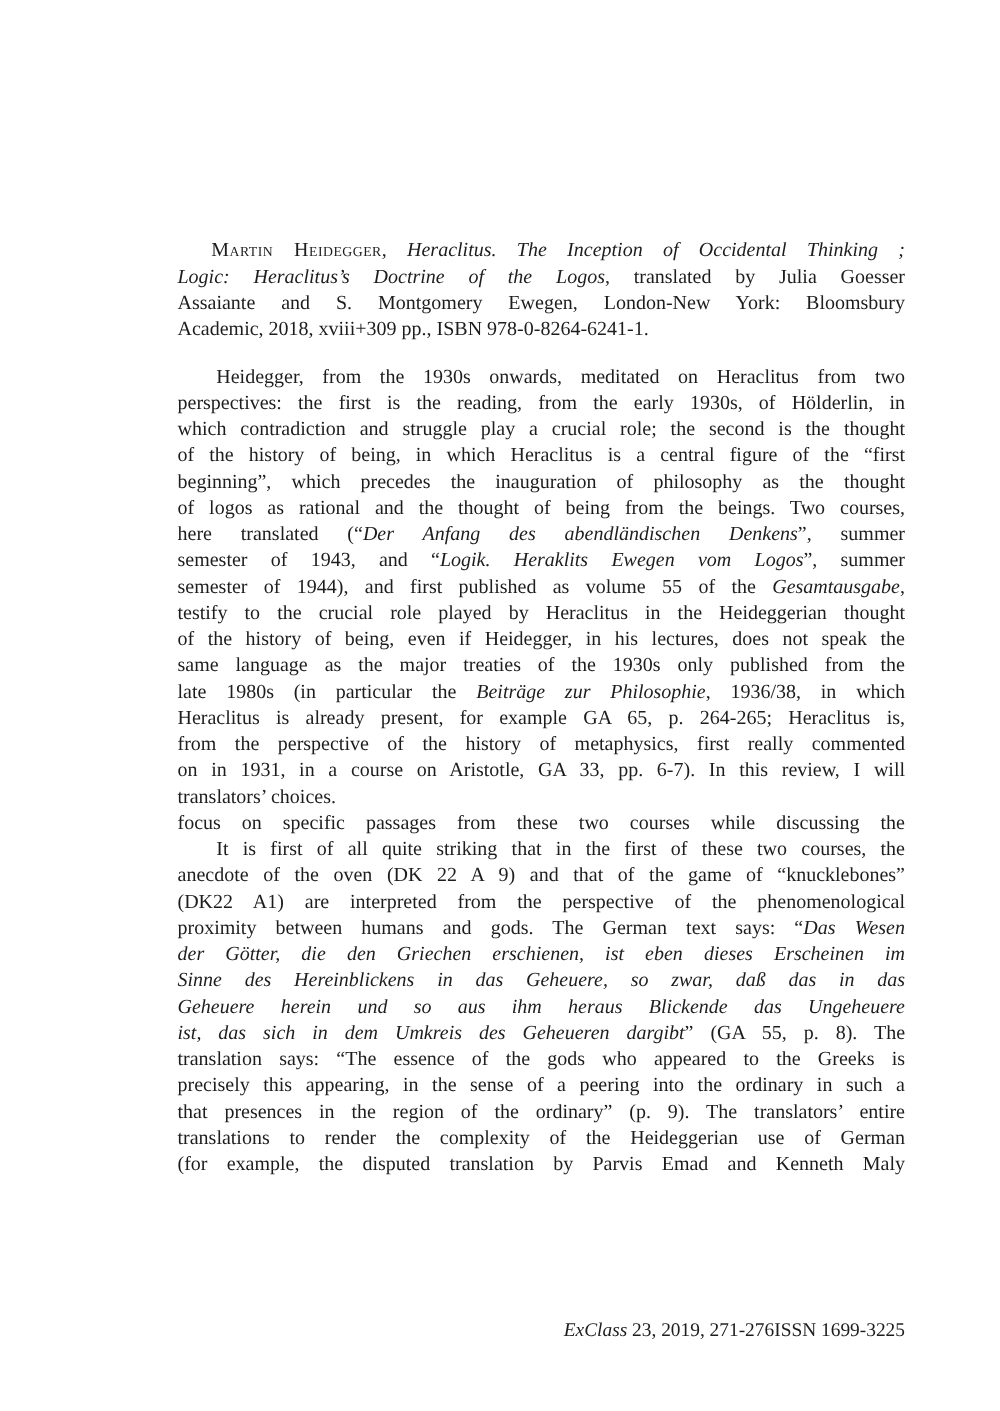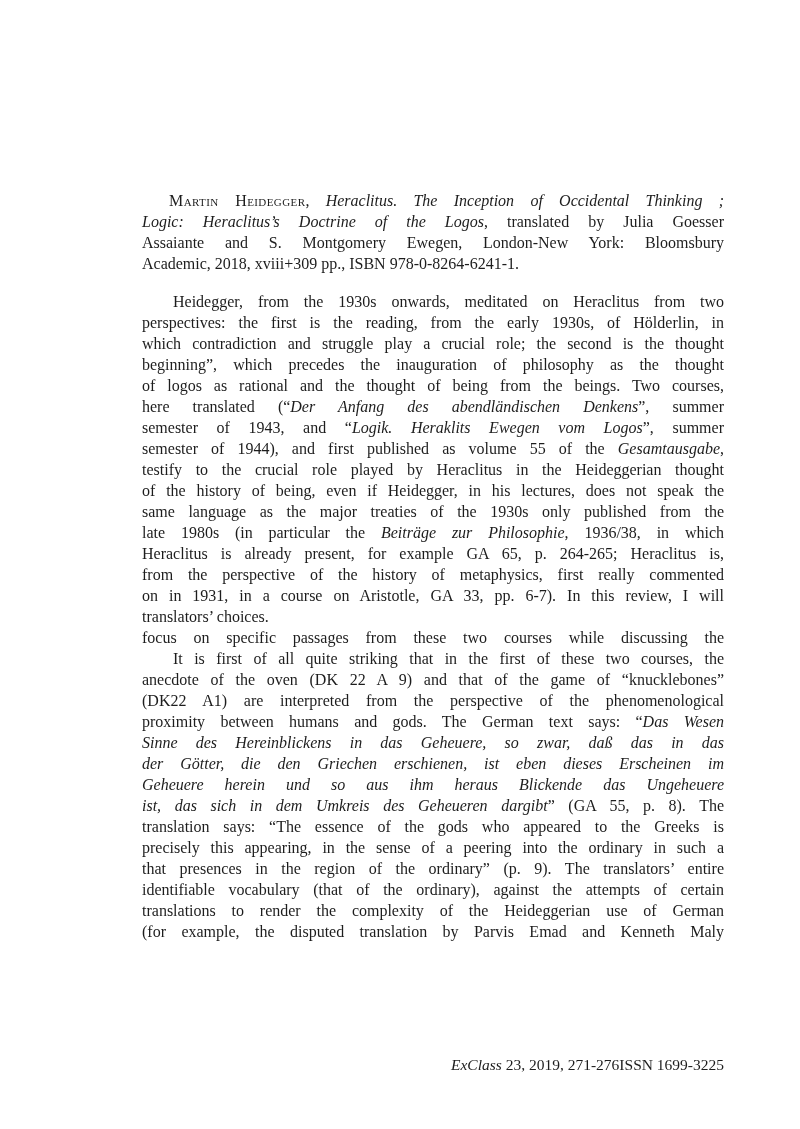--- a/index.html
+++ b/index.html
@@ -63,48 +63,48 @@
       <div class="line indent"><span class="sc">Martin Heidegger</span><span>, </span><span class="it">Heraclitus. The Inception of Occidental Thinking ;</span></div>
       <div class="line"><span class="it">Logic: Heraclitus’s Doctrine of the Logos</span><span>, translated by Julia Goesser</span></div>
       <div class="line"><span>Assaiante and S. Montgomery Ewegen, London-New York: Bloomsbury</span></div>
       <div class="line flush"><span>Academic, 2018, xviii+309 pp., ISBN 978-0-8264-6241-1.</span></div>
     </div>
   <div class="review-body" id="review-body">
       <div>
         <div class="line indent"><span>Heidegger, from the 1930s onwards, meditated on Heraclitus from two</span></div>
         <div class="line"><span>perspectives: the first is the reading, from the early 1930s, of Hölderlin, in</span></div>
         <div class="line"><span>which contradiction and struggle play a crucial role; the second is the thought</span></div>
+        <div class="line"><span>of the history of being, in which Heraclitus is a central figure of the “first</span></div>
         <div class="line"><span>beginning”, which precedes the inauguration of philosophy as the thought</span></div>
         <div class="line"><span>of logos as rational and the thought of being from the beings. Two courses,</span></div>
         <div class="line"><span>here translated (“</span><span class="it">Der Anfang des abendländischen Denkens</span><span>”, summer</span></div>
         <div class="line"><span>semester of 1943, and “</span><span class="it">Logik. Heraklits Ewegen vom Logos</span><span>”, summer</span></div>
         <div class="line"><span>semester of 1944), and first published as volume 55 of the </span><span class="it">Gesamtausgabe</span><span>,</span></div>
         <div class="line"><span>testify to the crucial role played by Heraclitus in the Heideggerian thought</span></div>
         <div class="line"><span>of the history of being, even if Heidegger, in his lectures, does not speak the</span></div>
         <div class="line"><span>same language as the major treaties of the 1930s only published from the</span></div>
         <div class="line"><span>late 1980s (in particular the </span><span class="it">Beiträge zur Philosophie</span><span>, 1936/38, in which</span></div>
         <div class="line"><span>Heraclitus is already present, for example GA 65, p. 264-265; Heraclitus is,</span></div>
         <div class="line"><span>from the perspective of the history of metaphysics, first really commented</span></div>
         <div class="line"><span>on in 1931, in a course on Aristotle, GA 33, pp. 6-7). In this review, I will</span></div>
         <div class="line flush"><span>translators’ choices.</span></div>
         <div class="line"><span>focus on specific passages from these two courses while discussing the</span></div>
       </div>
       <div>
         <div class="line indent"><span>It is first of all quite striking that in the first of these two courses, the</span></div>
         <div class="line"><span>anecdote of the oven (DK 22 A 9) and that of the game of “knucklebones”</span></div>
         <div class="line"><span>(DK22 A1) are interpreted from the perspective of the phenomenological</span></div>
         <div class="line"><span>proximity between humans and gods. The German text says: “</span><span class="it">Das Wesen</span></div>
+        <div class="line"><span class="it">der Götter, die den Griechen erschienen, ist eben dieses Erscheinen im</span></div>
         <div class="line"><span class="it">Sinne des Hereinblickens in das Geheuere, so zwar, daß das in das</span></div>
-        <div class="line"><span class="it">der Götter, die den Griechen erschienen, ist eben dieses Erscheinen im</span></div>
         <div class="line"><span class="it">Geheuere herein und so aus ihm heraus Blickende das Ungeheuere</span></div>
         <div class="line"><span class="it">ist, das sich in dem Umkreis des Geheueren dargibt</span><span>” (GA 55, p. 8). The</span></div>
         <div class="line"><span>translation says: “The essence of the gods who appeared to the Greeks is</span></div>
         <div class="line"><span>precisely this appearing, in the sense of a peering into the ordinary in such a</span></div>
         <div class="line"><span>that presences in the region of the ordinary” (p. 9). The translators’ entire</span></div>
-        <div class="line"><span>identifiable vocabulary (that of the ordinary), against the attempts of certain</span></div>
         <div class="line"><span>translations to render the complexity of the Heideggerian use of German</span></div>
         <div class="line"><span>(for example, the disputed translation by Parvis Emad and Kenneth Maly</span></div>
       </div>
     </div>
   <div class="footer">
     <div id="footer-left"><span class="it">ExClass</span><span> 23, 2019, 271-276</span></div>
     <div>ISSN 1699-3225</div>
   </div>
 </div>
 

